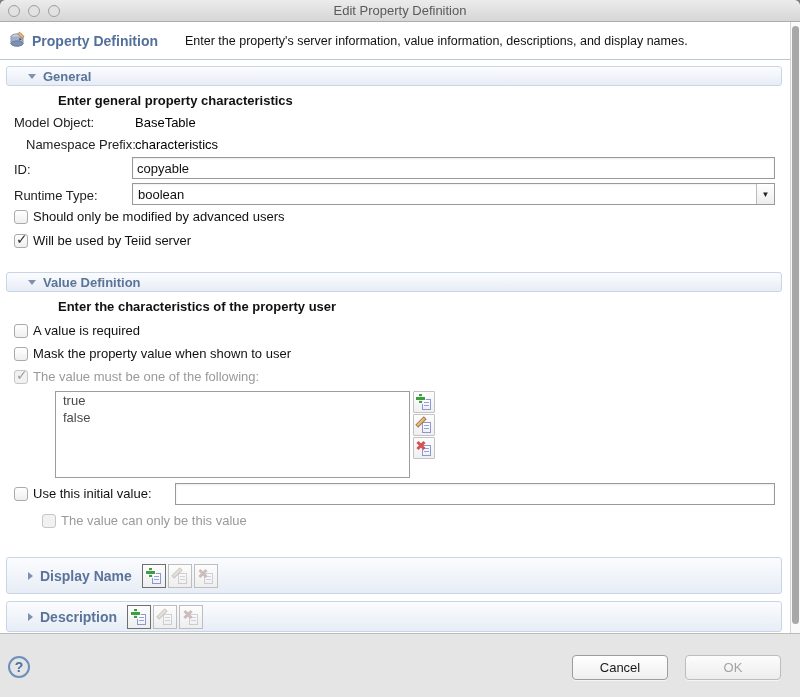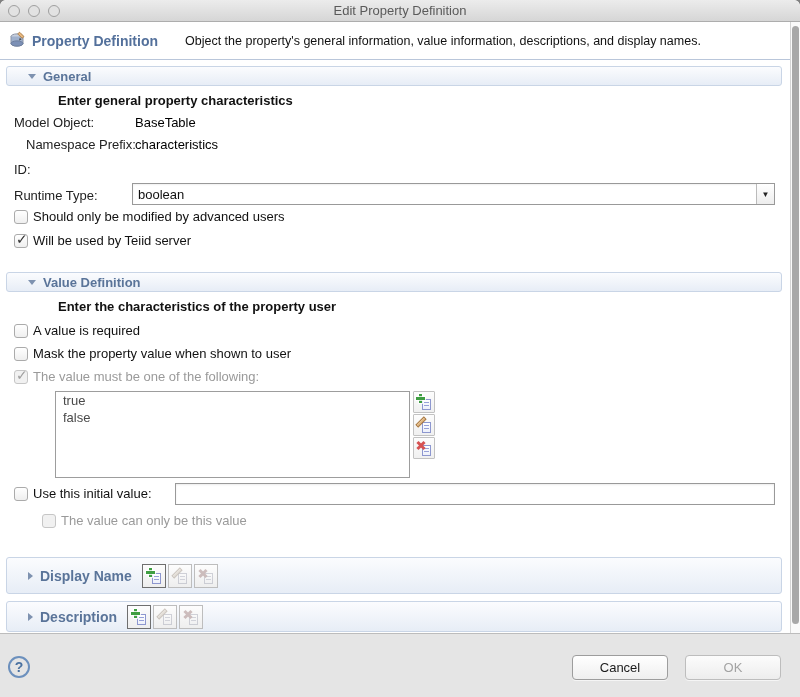--- a/index.html
+++ b/index.html
@@ -183,38 +183,39 @@
     <span class="hicon">
       <svg width="18" height="18" viewBox="0 0 18 18">
         <ellipse cx="8" cy="5.5" rx="6" ry="2.6" fill="#c7cfdd" stroke="#8a93a5"></ellipse>
         <path d="M2 5.5 v7 a6 2.6 0 0 0 12 0 v-7" fill="#9fb0cc" stroke="#8a93a5"></path>
         <ellipse cx="8" cy="12.5" rx="6" ry="2.6" fill="#7c90b6" stroke="#6b7d9e"></ellipse>
         <rect x="10.5" y="1" width="6.5" height="2.6" rx="1" transform="rotate(45 10.5 1)" fill="#e8b87e" stroke="#a8763d" stroke-width="0.8"></rect>
         <path d="M10.8 6.8 l1.8 1.8 l-2.6 0.8 z" fill="#4a4a4a"></path>
       </svg>
     </span>
     <span class="htitle">Property Definition</span>
-    <span class="hdesc">Object the property's general information, value information, descriptions, and display names.</span>
+    <span class="hdesc">Enter the property's server information, value information, descriptions, and display names.</span>
   </div>
 
   <div class="content"></div>
 
   <div class="band" style="top:66px; height:20px;">
     <span class="tw-open"></span>
     <span class="band-title">General</span>
   </div>
   <div class="subtitle" style="left:10px; top:93px;">Enter general property characteristics</div>
 
   <div class="flabel" style="left:14px; top:115px;">Model Object:</div>
   <div class="fvalue" style="left:135px; top:115px;">BaseTable</div>
 
   <div class="flabel" style="left:26px; top:137px;">Namespace Prefix:</div>
   <div class="fvalue" style="left:135px; top:137px;">characteristics</div>
 
   <div class="flabel" style="left:14px; top:162px;">ID:</div>
+  <input class="txtinput" style="left: 132px; top: 157px; width: 643px;" value="copyable">
 
   <div class="flabel" style="left:14px; top:188px;">Runtime Type:</div>
   <div class="combo" style="left:132px; top:183px; width:643px;">
     <span class="combo-text">boolean</span>
     <span class="combo-btn">▼</span>
   </div>
 
   <div class="cbrow" style="left:14px; top:209px;">
     <span class="cb"></span>
     <span class="cblabel">Should only be modified by advanced users</span>

